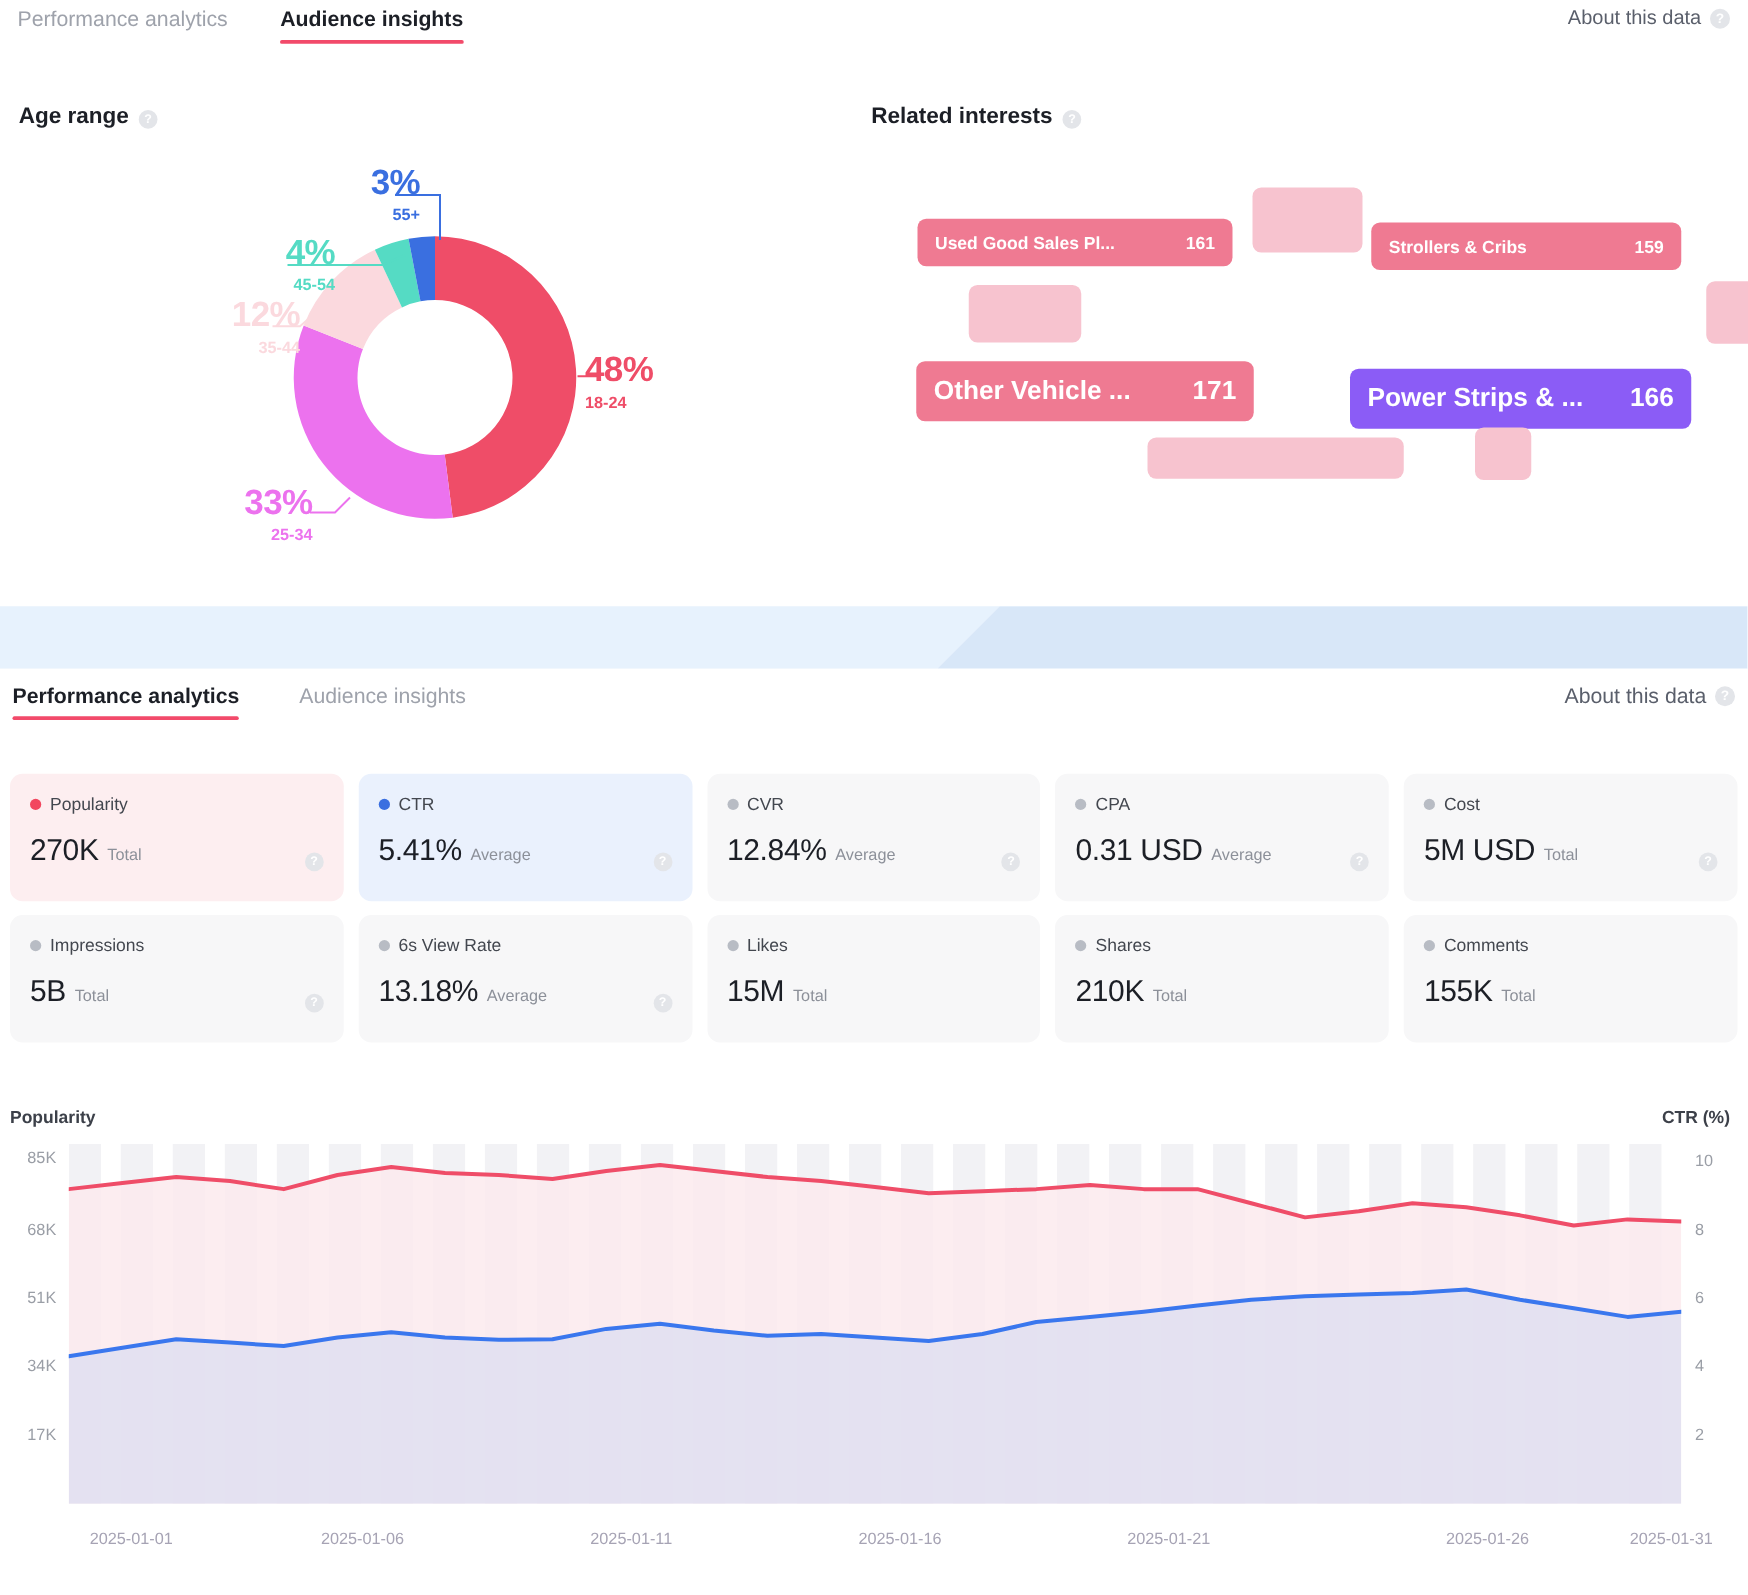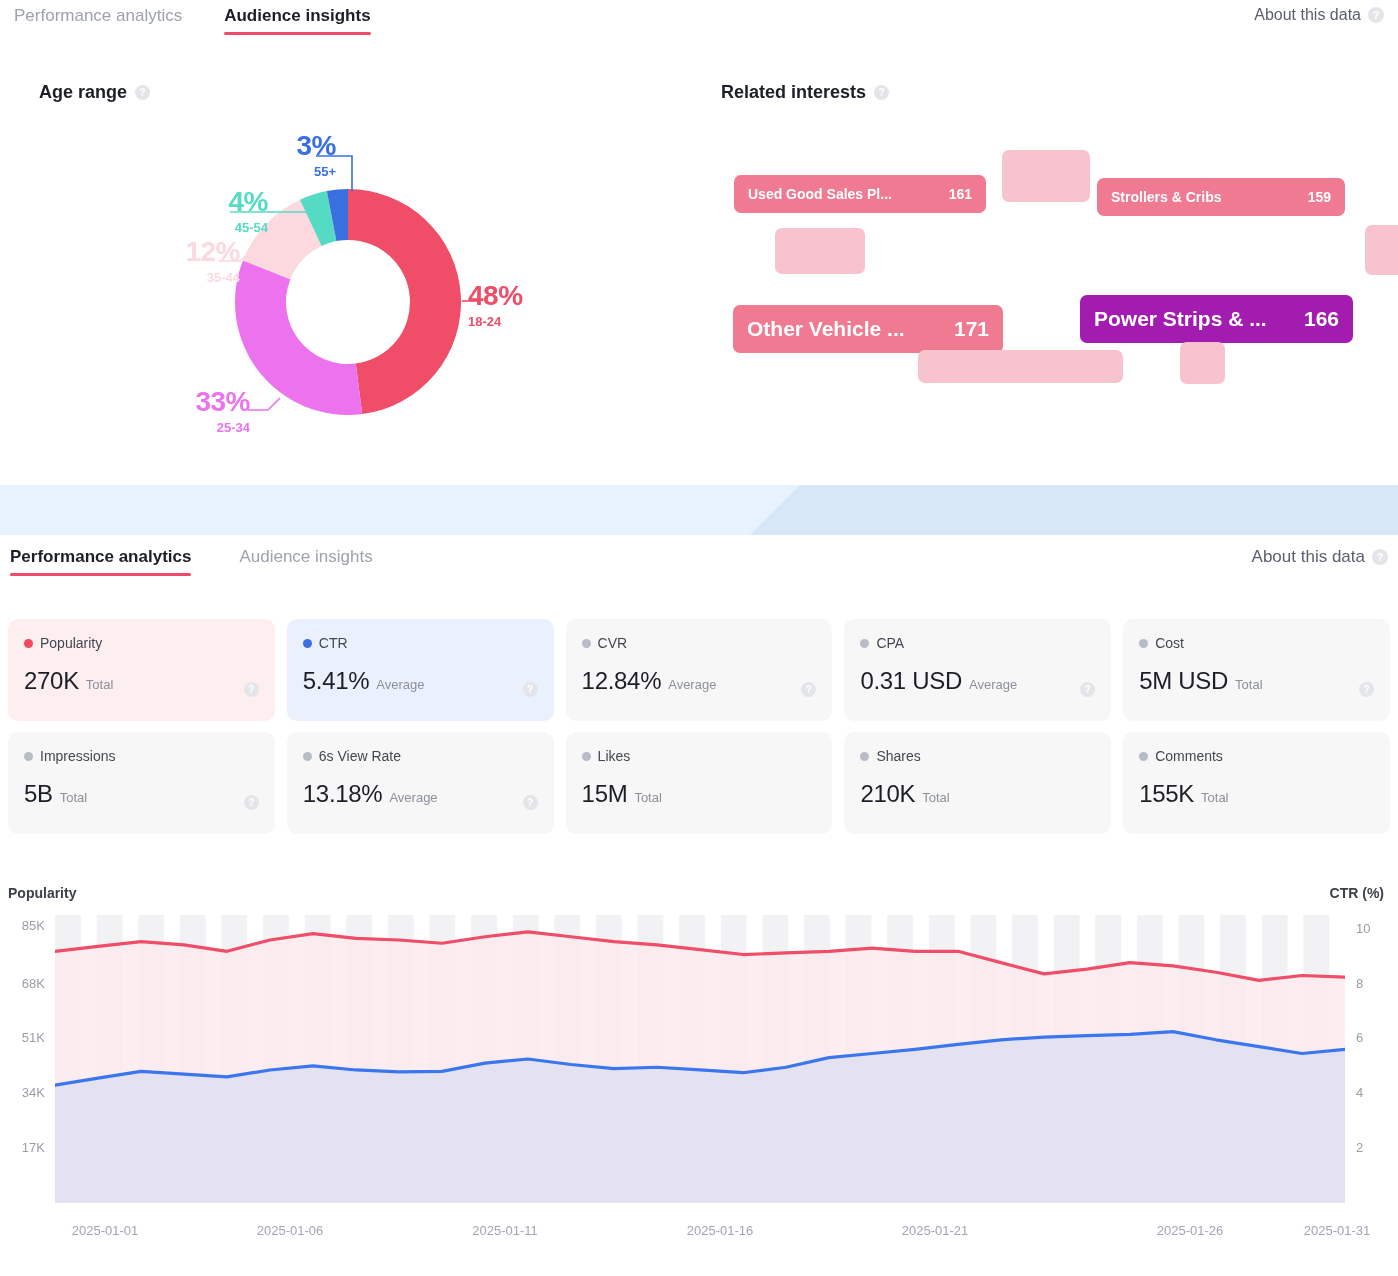--- a/index.html
+++ b/index.html
@@ -33,22 +33,22 @@
     flex: 0 0 auto; cursor: pointer;
   }
   .help.sm { width: 15px; height: 15px; font-size: 10px; }
 
   
   #panel-audience { position: absolute; left: 0; top: 0; width: 1398px; height: 485px; background: #fff; }
   #panel-audience .tabbar { position: absolute; left: 14px; top: 6px; width: 1370px; }
   #panel-audience .tab { margin-right: 42px; }
 
   .sec-title {
-    position: absolute; display: flex; align-items: center; gap: 8px;
-    font-size: 18px; font-weight: 700; color: #1c1f26; margin-left: 24px;
+    position: absolute; display: flex; align-items: flex-end; gap: 8px;
+    font-size: 18px; font-weight: 700; color: #1c1f26;
   }
   #age-title { left: 15px; top: 82px; }
   #interest-title { left: 697px; top: 82px; }
 
   
   #donut-wrap { position: absolute; left: 120px; top: 120px; width: 470px; height: 330px; }
   #donut-svg { position: absolute; left: 0; top: 0; }
   .dlabel { position: absolute; text-align: left; line-height: 1; }
   .dlabel .pct { font-size: 28px; font-weight: 800; letter-spacing: -0.5px; }
   .dlabel .rng { font-size: 13px; font-weight: 600; margin-top: 5px; display: block; }
@@ -175,28 +175,28 @@
           <span>161</span>
         </span>
       </div>
       <div class="chip" style="left: 400px; top: 58px; width: 248px; height: 38px; background: rgb(239, 122, 146); font-size: 14px;">
         <span>Strollers &amp; Cribs</span>
         <span class="cval">
           <span class="drop"></span>
           <span>159</span>
         </span>
       </div>
-      <div class="chip" style="left: 36px; top: 185px; width: 270px; height: 48px; background: rgb(239, 122, 146); font-size: 21px;">
+      <div class="chip" style="left: 36px; top: 169px; width: 270px; height: 48px; background: rgb(239, 122, 146); font-size: 21px;">
         <span>Other Vehicle ...</span>
         <span class="cval">
           <span class="drop"></span>
           <span>171</span>
         </span>
       </div>
-      <div class="chip" style="left: 383px; top: 175px; width: 273px; height: 48px; background: #a21caf; font-size: 21px;">
+      <div class="chip" style="left: 383px; top: 175px; width: 273px; height: 48px; background: #8b5cf6; font-size: 21px;">
         <span>Power Strips &amp; ...</span>
         <span class="cval">
           <span class="drop"></span>
           <span>166</span>
         </span>
       </div>
       <div class="ghost" style="left: 305px; top: 30px; width: 88px; height: 52px;"></div>
       <div class="ghost" style="left: 668px; top: 105px; width: 131px; height: 50px;"></div>
       <div class="ghost" style="left: 78px; top: 108px; width: 90px; height: 46px;"></div>
       <div class="ghost" style="left: 483px; top: 222px; width: 45px; height: 42px;"></div>

